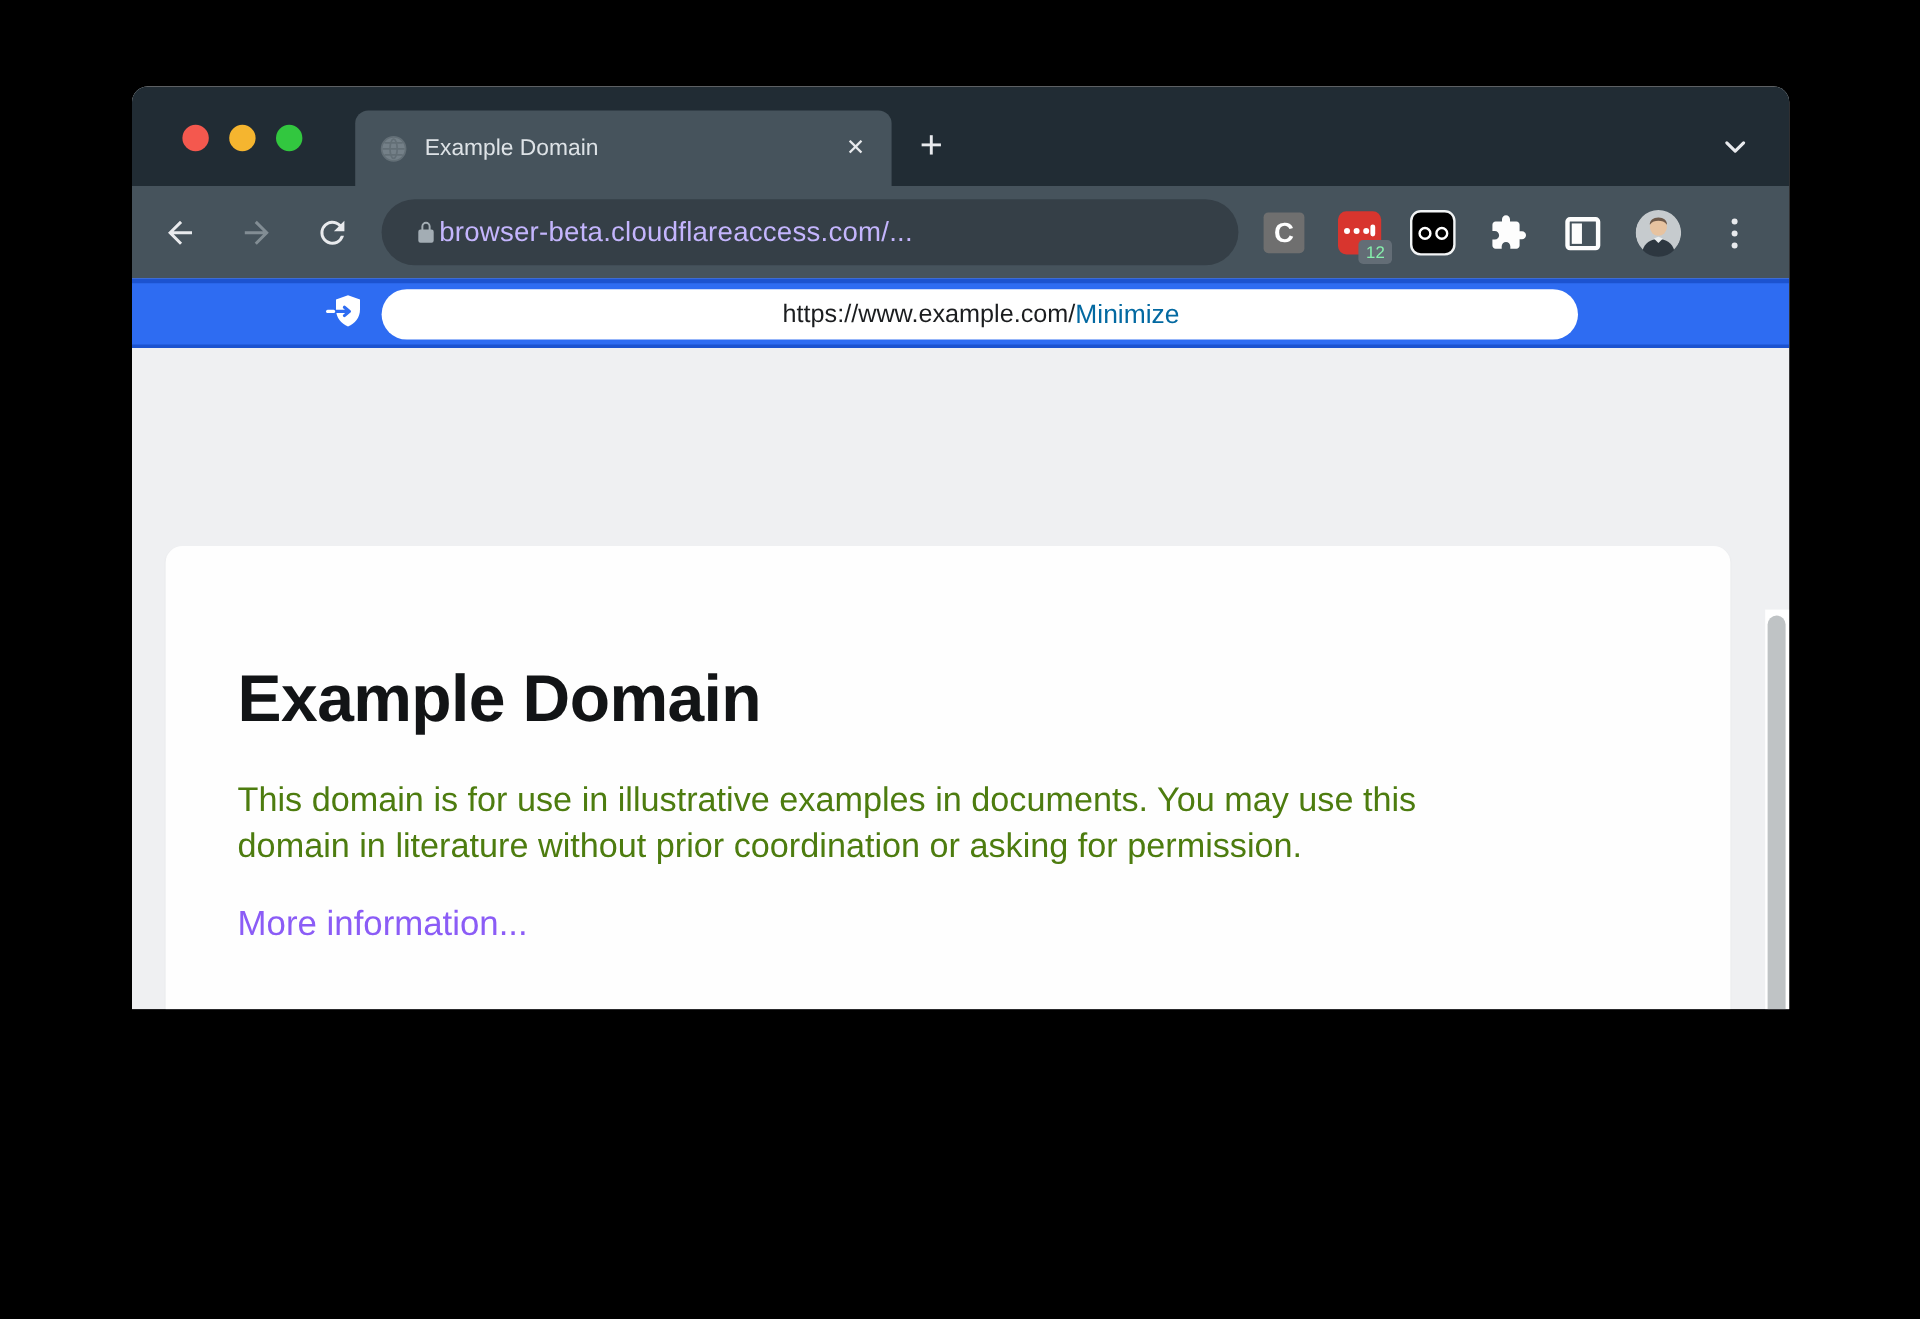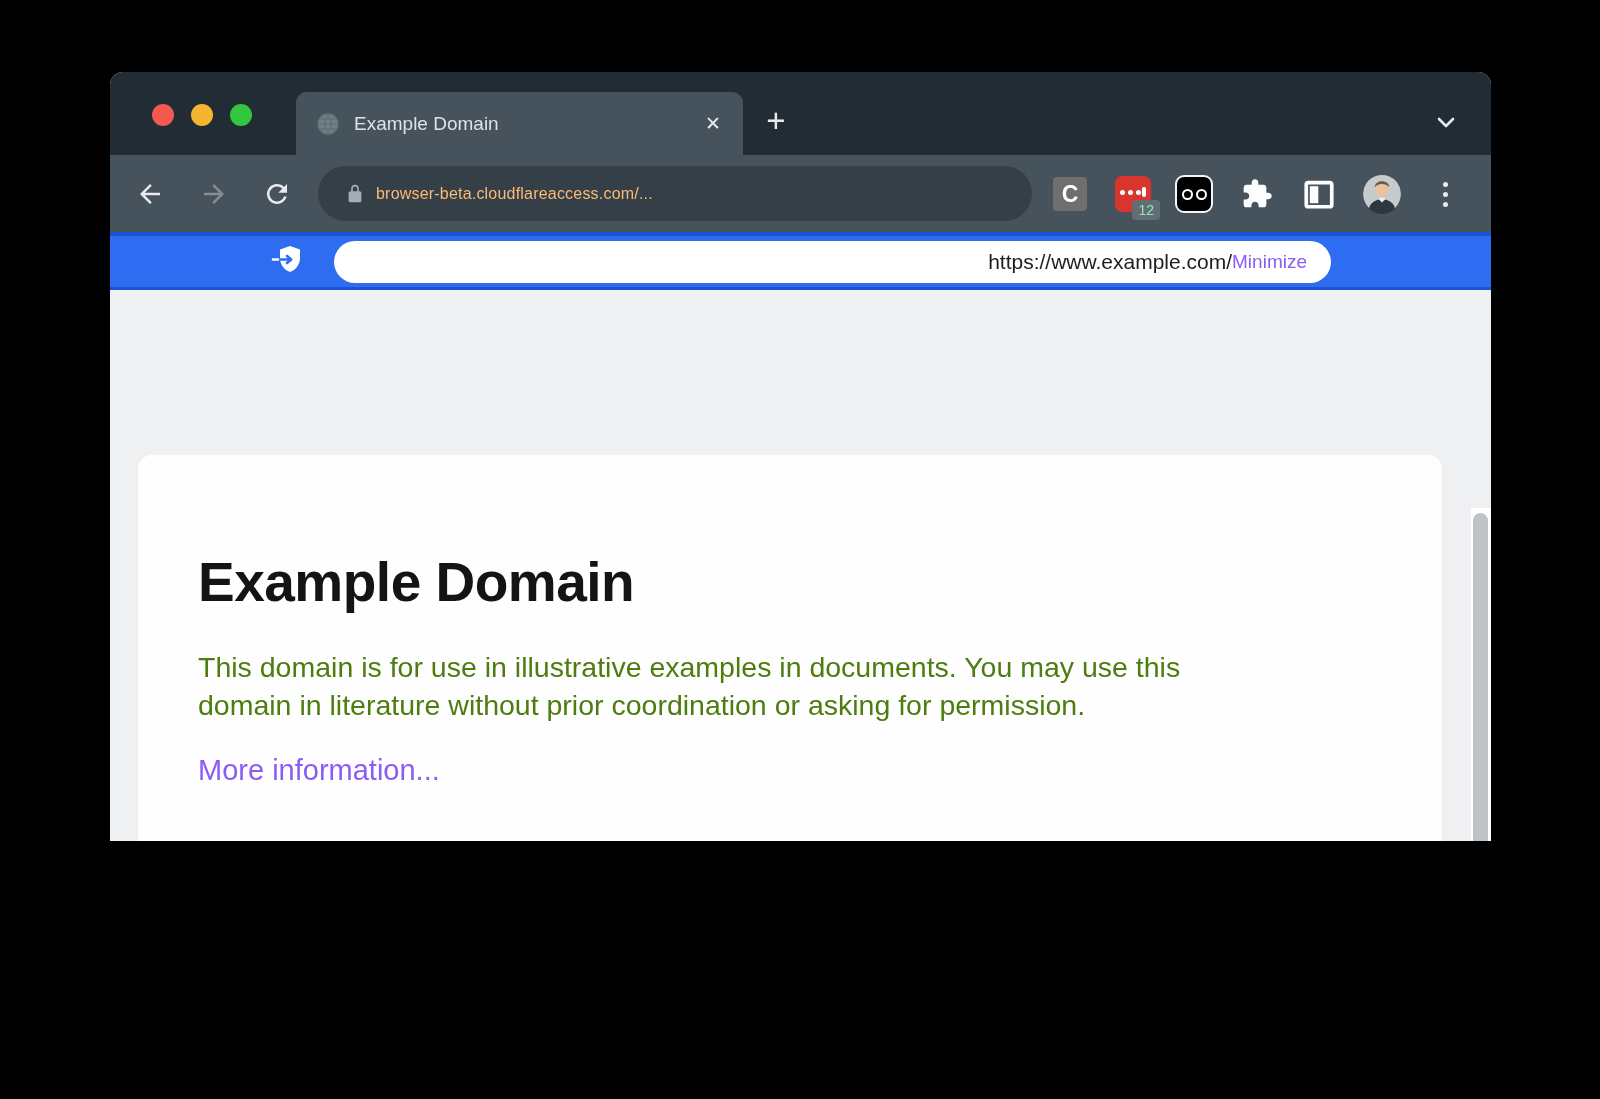--- a/index.html
+++ b/index.html
@@ -24,21 +24,21 @@
   .newtab{position:absolute;left:646px;top:30px;width:40px;height:40px;color:#e8eaed;
     font-size:33px;font-weight:300;text-align:center;line-height:38px;}
   .tabsearch{position:absolute;left:1314px;top:28px;width:44px;height:44px;display:flex;
     align-items:center;justify-content:center;}
 
   
   .toolbar{position:absolute;left:0;top:83px;width:100%;height:77px;background:#46535c;}
   .navbtn{position:absolute;top:22px;width:34px;height:34px;display:flex;align-items:center;justify-content:center;}
   .addrbar{position:absolute;left:208px;top:11px;width:714px;height:55px;border-radius:28px;
     background:#353f47;display:flex;align-items:center;}
-  .addrtext{margin-left:10px;color:#fdba74;font-size:16px;font-weight:500;letter-spacing:.2px;white-space:nowrap;}
+  .addrtext{color:#c4b5fd;font-size:23px;font-weight:500;letter-spacing:.2px;white-space:nowrap;}
   .pillicon{position:absolute;top:14px;width:28px;height:28px;}
   .extbtn{position:absolute;top:20px;width:38px;height:38px;display:flex;align-items:center;justify-content:center;}
   .cicon{width:34px;height:34px;background:#6f6f6f;border-radius:4px;color:#fff;font-size:23px;
     font-weight:700;text-align:center;line-height:34px;}
   .redicon{position:relative;width:36px;height:36px;background:#d8352e;border-radius:7px;}
   .redicon .dots{position:absolute;left:5px;top:14px;display:flex;gap:3px;align-items:flex-end;}
   .redicon .dots i{width:5px;height:5px;border-radius:50%;background:#fff;}
   .redicon .bar{position:absolute;right:5px;top:11px;width:4px;height:10px;border-radius:2px;background:#fff;}
   .badge{position:absolute;right:-9px;bottom:-8px;background:#636d76;color:#86efac;font-size:14px;
     padding:2px 6px;border-radius:4px;line-height:16px;}
@@ -46,24 +46,24 @@
     display:flex;align-items:center;justify-content:center;gap:3px;}
   .darkicon i{width:11px;height:11px;border:2.5px solid #fff;border-radius:50%;}
   .avatar{width:40px;height:40px;border-radius:50%;overflow:hidden;}
   .kebab{display:flex;flex-direction:column;gap:5px;align-items:center;}
   .kebab i{width:5px;height:5px;border-radius:50%;background:#e8eaed;}
 
   
   .isobar{position:absolute;left:0;top:160px;width:100%;height:58px;background:#2e6cf2;
     box-shadow:inset 0 4px 0 #1c53cf, inset 0 -3px 0 #1c53cf;}
   .shield{position:absolute;left:160px;top:13px;}
-  .isopill{position:absolute;left:224px;top:9px;width:997px;height:42px;background:#fff;
-    border-radius:21px;display:flex;align-items:center;justify-content:flex-end;}
+  .isopill{position:absolute;left:208px;top:9px;width:997px;height:42px;background:#fff;
+    border-radius:21px;display:flex;align-items:center;justify-content:center;}
   .isourl{margin-left:26px;color:#1b1d1f;font-size:21px;font-weight:500;}
-  .isomin{margin-right:24px;color:#8b5cf6;font-size:19px;}
+  .isomin{margin-right:24px;color:#0369a1;font-size:22px;}
 
   
   .content{position:absolute;left:0;top:218px;width:100%;height:660px;background:#eff0f2;}
   .card{position:absolute;left:28px;top:165px;width:1304px;height:463px;background:#fefefe;
     border-radius:14px;box-shadow:0 1px 2px rgba(0,0,0,.03);padding:95px 60px 0 60px;}
   .h1{font-size:55px;font-weight:700;color:#121416;letter-spacing:-.5px;margin:0;}
   .para{margin-top:34px;font-size:28.5px;line-height:38px;color:#4d7c0f;white-space:pre-line;max-width:1180px;}
   .mlink{display:inline-block;margin-top:30px;font-size:29px;color:#8b5cf6;text-decoration:none;}
 
   

